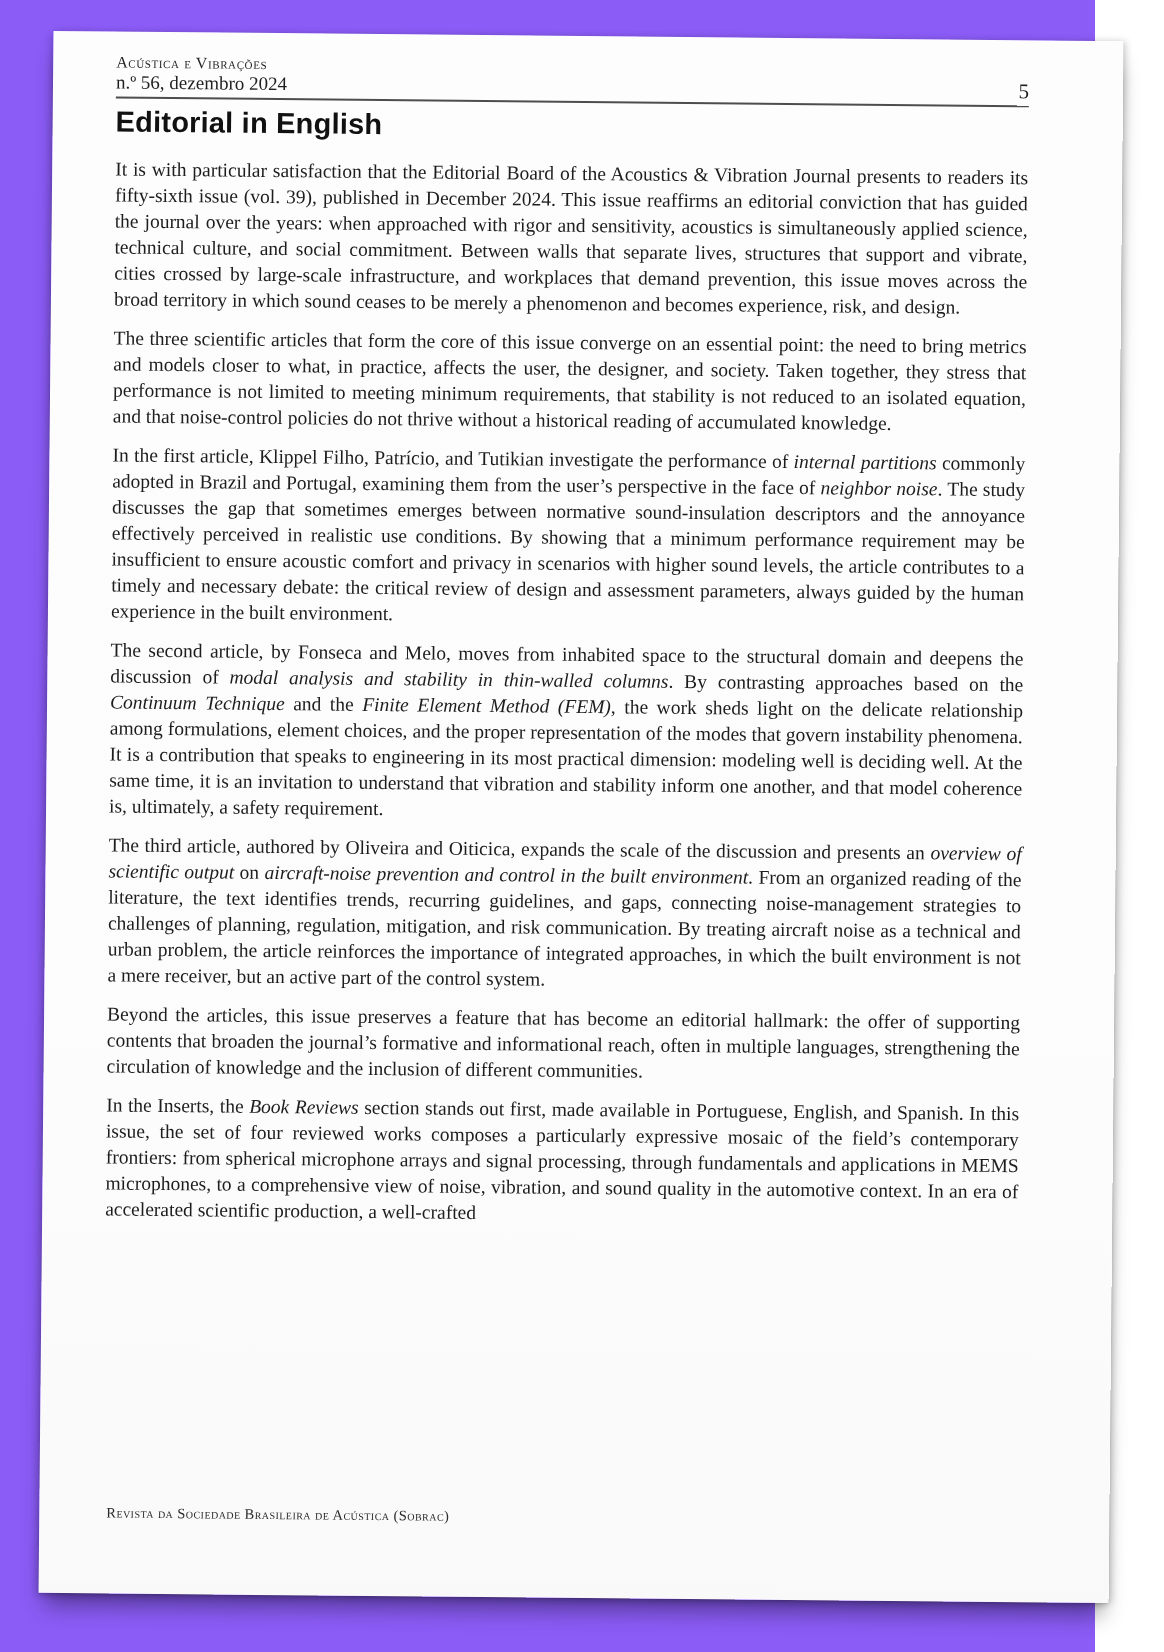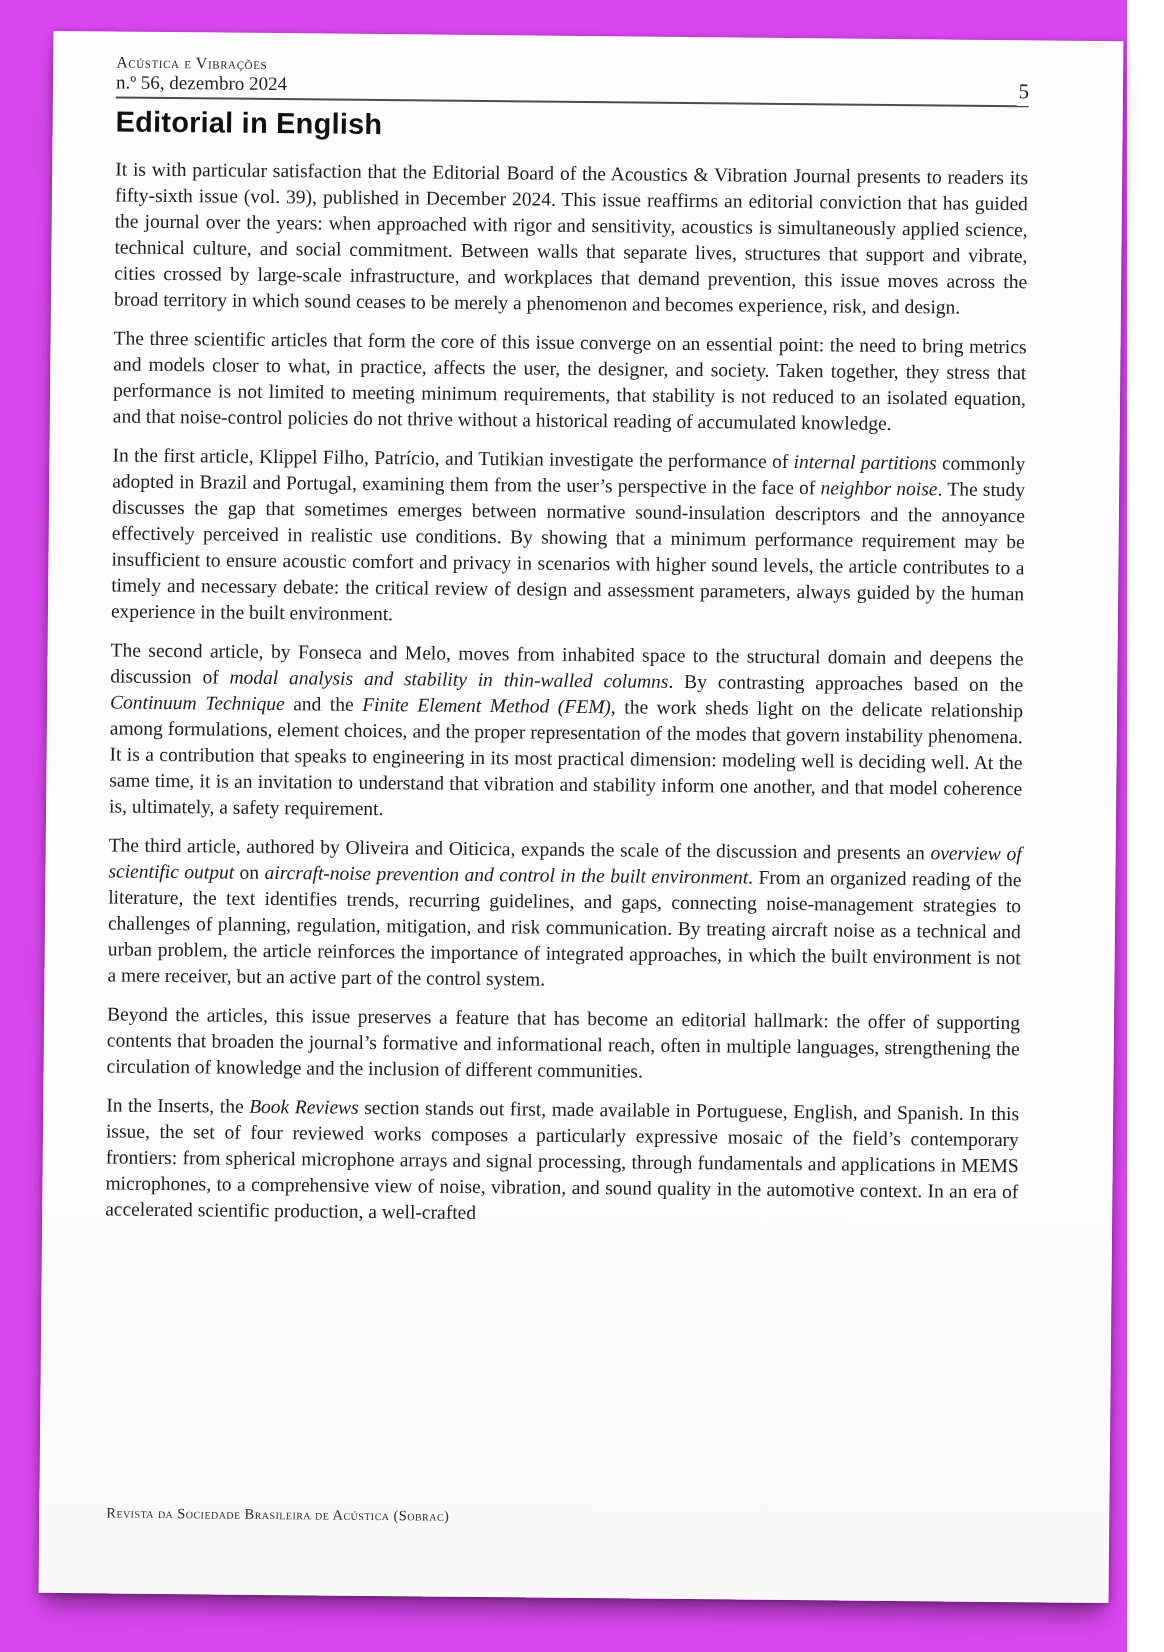--- a/index.html
+++ b/index.html
@@ -8,22 +8,21 @@
     background: #ffffff;
     width: 1164px;
     height: 1652px;
     overflow: hidden;
     font-family: "Liberation Serif", serif;
   }
   .canvas {
     position: relative;
     width: 1095px;
     height: 1652px;
-    background: #d946ef;
-    padding-left: 32px;
+    background: #8b5cf6;
   }
   .paper {
     position: absolute;
     left: 46px;
     top: 36px;
     width: 1070px;
     height: 1562px;
     background: linear-gradient(180deg, #fdfdfd 0%, #fcfcfc 70%, #f9f9f9 100%);
     transform: rotate(0.55deg);
     transform-origin: 50% 50%;

